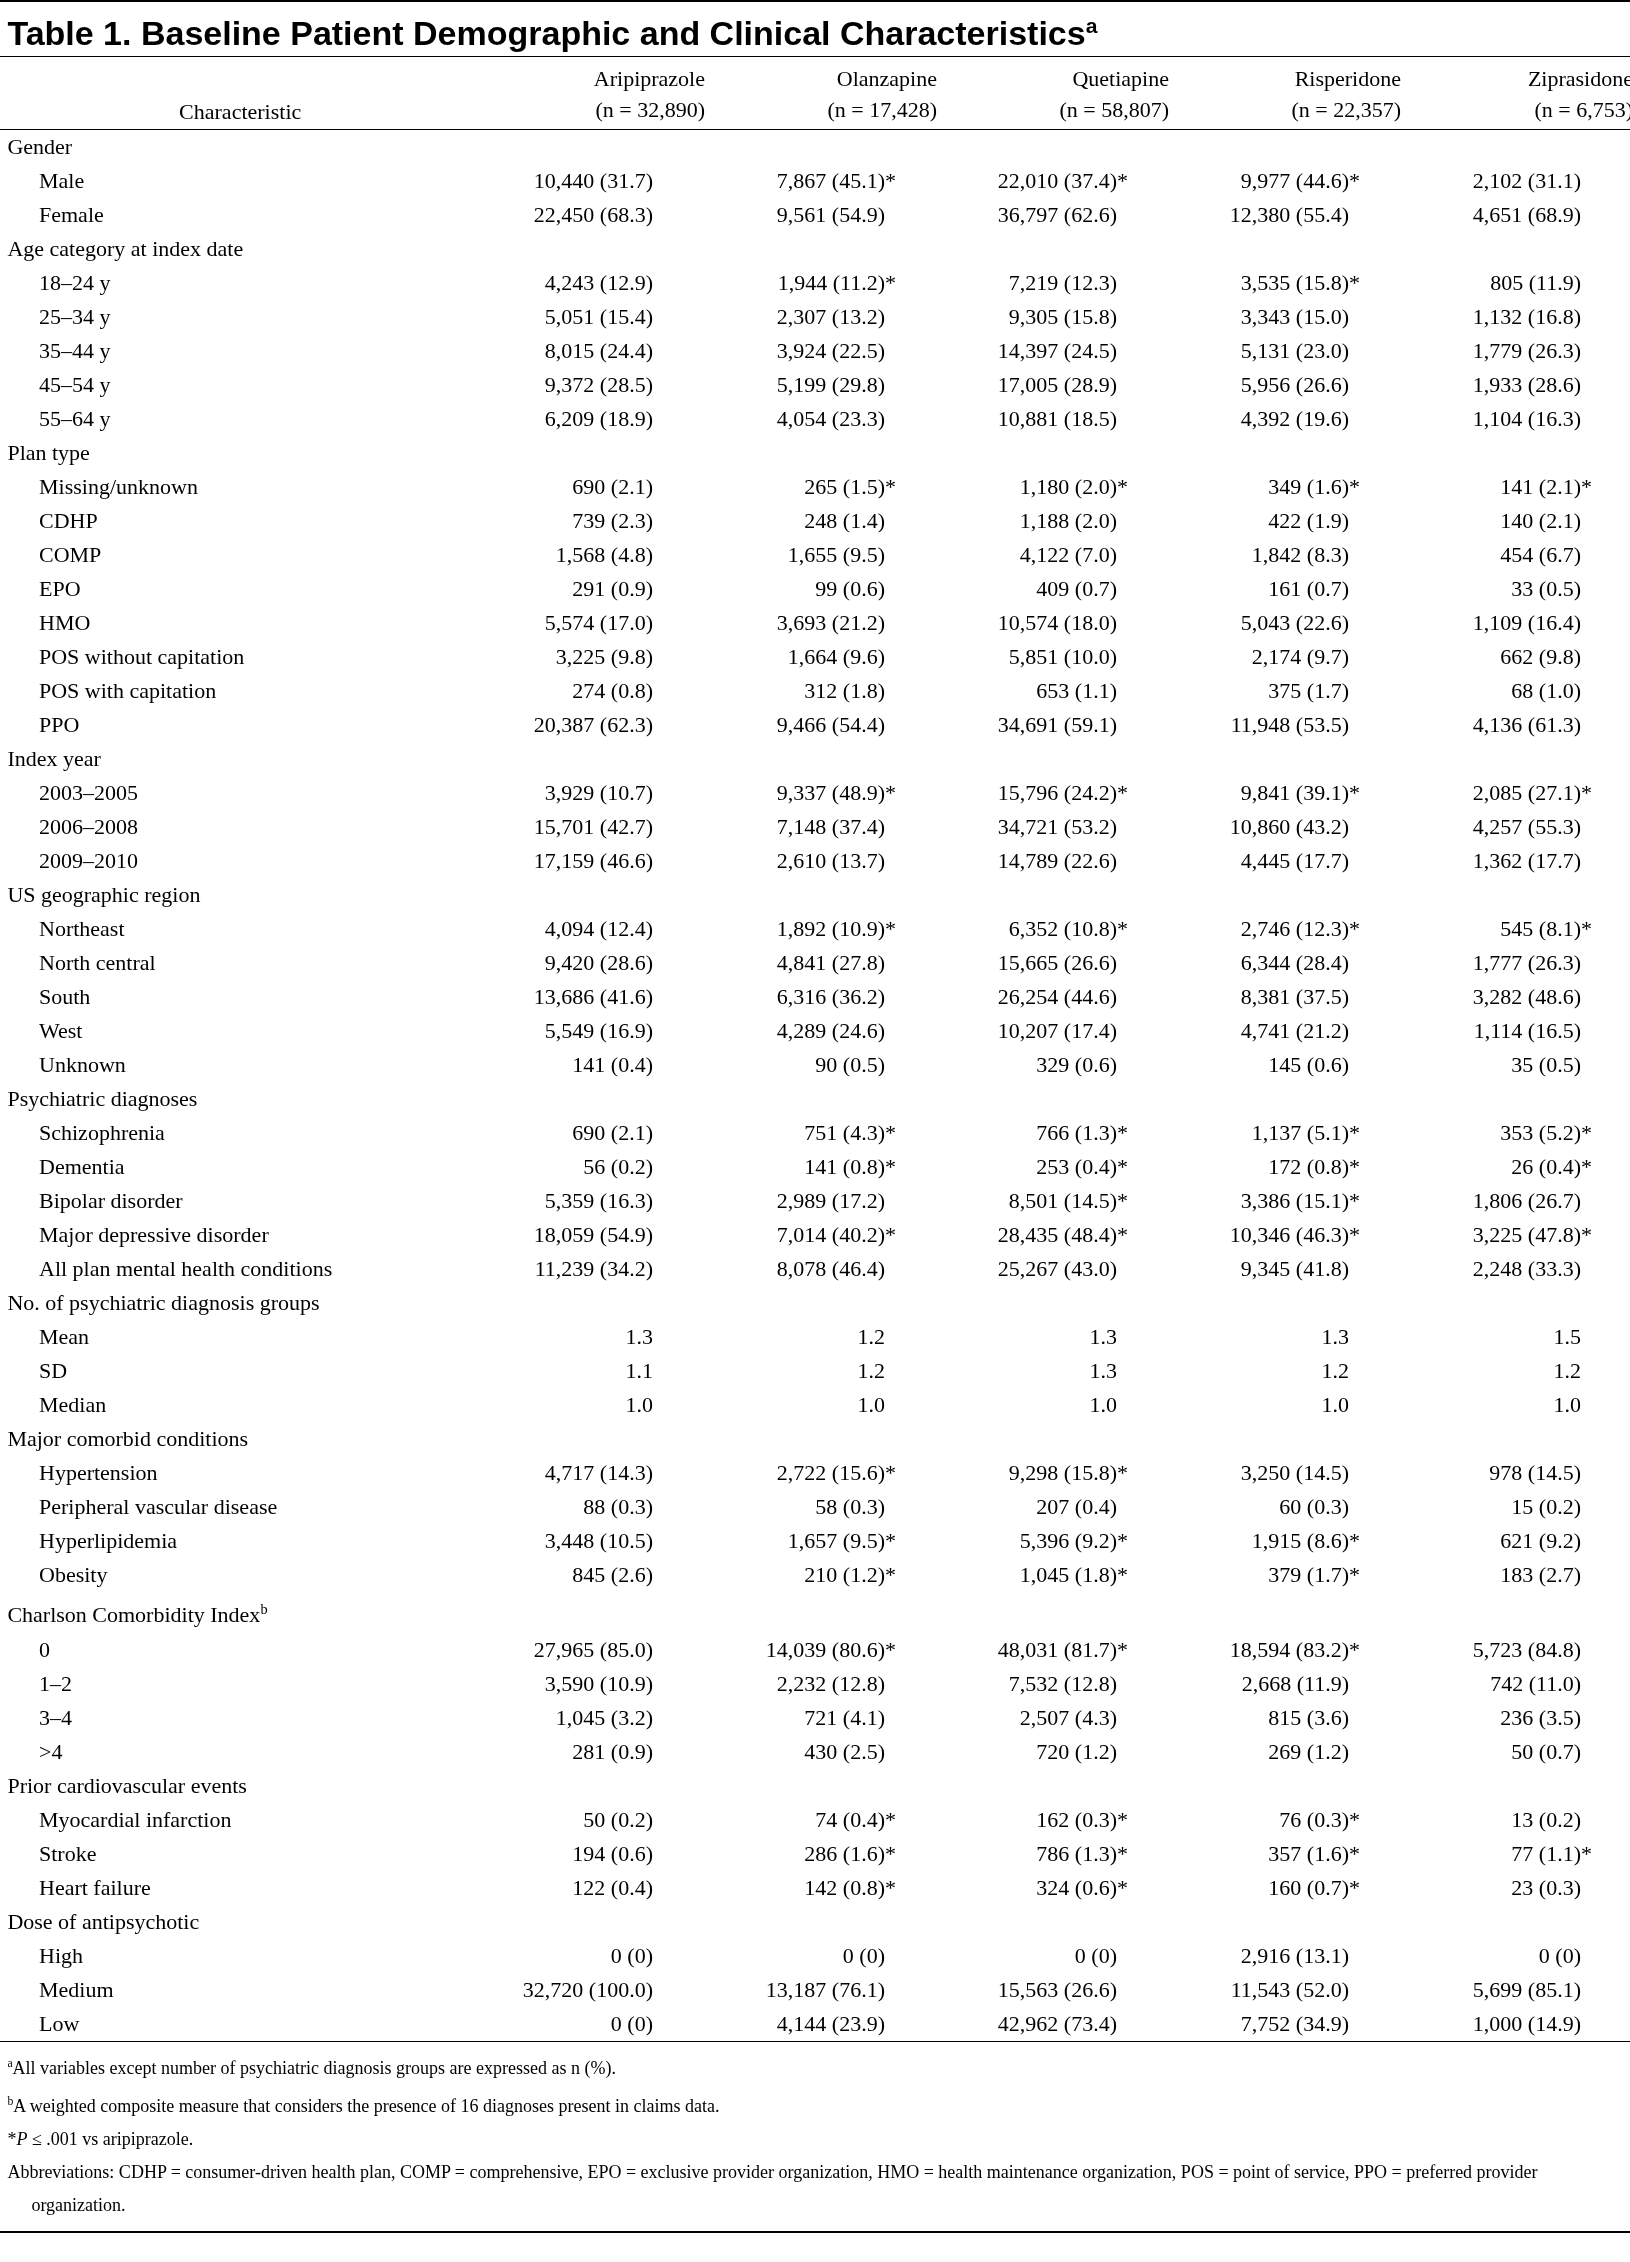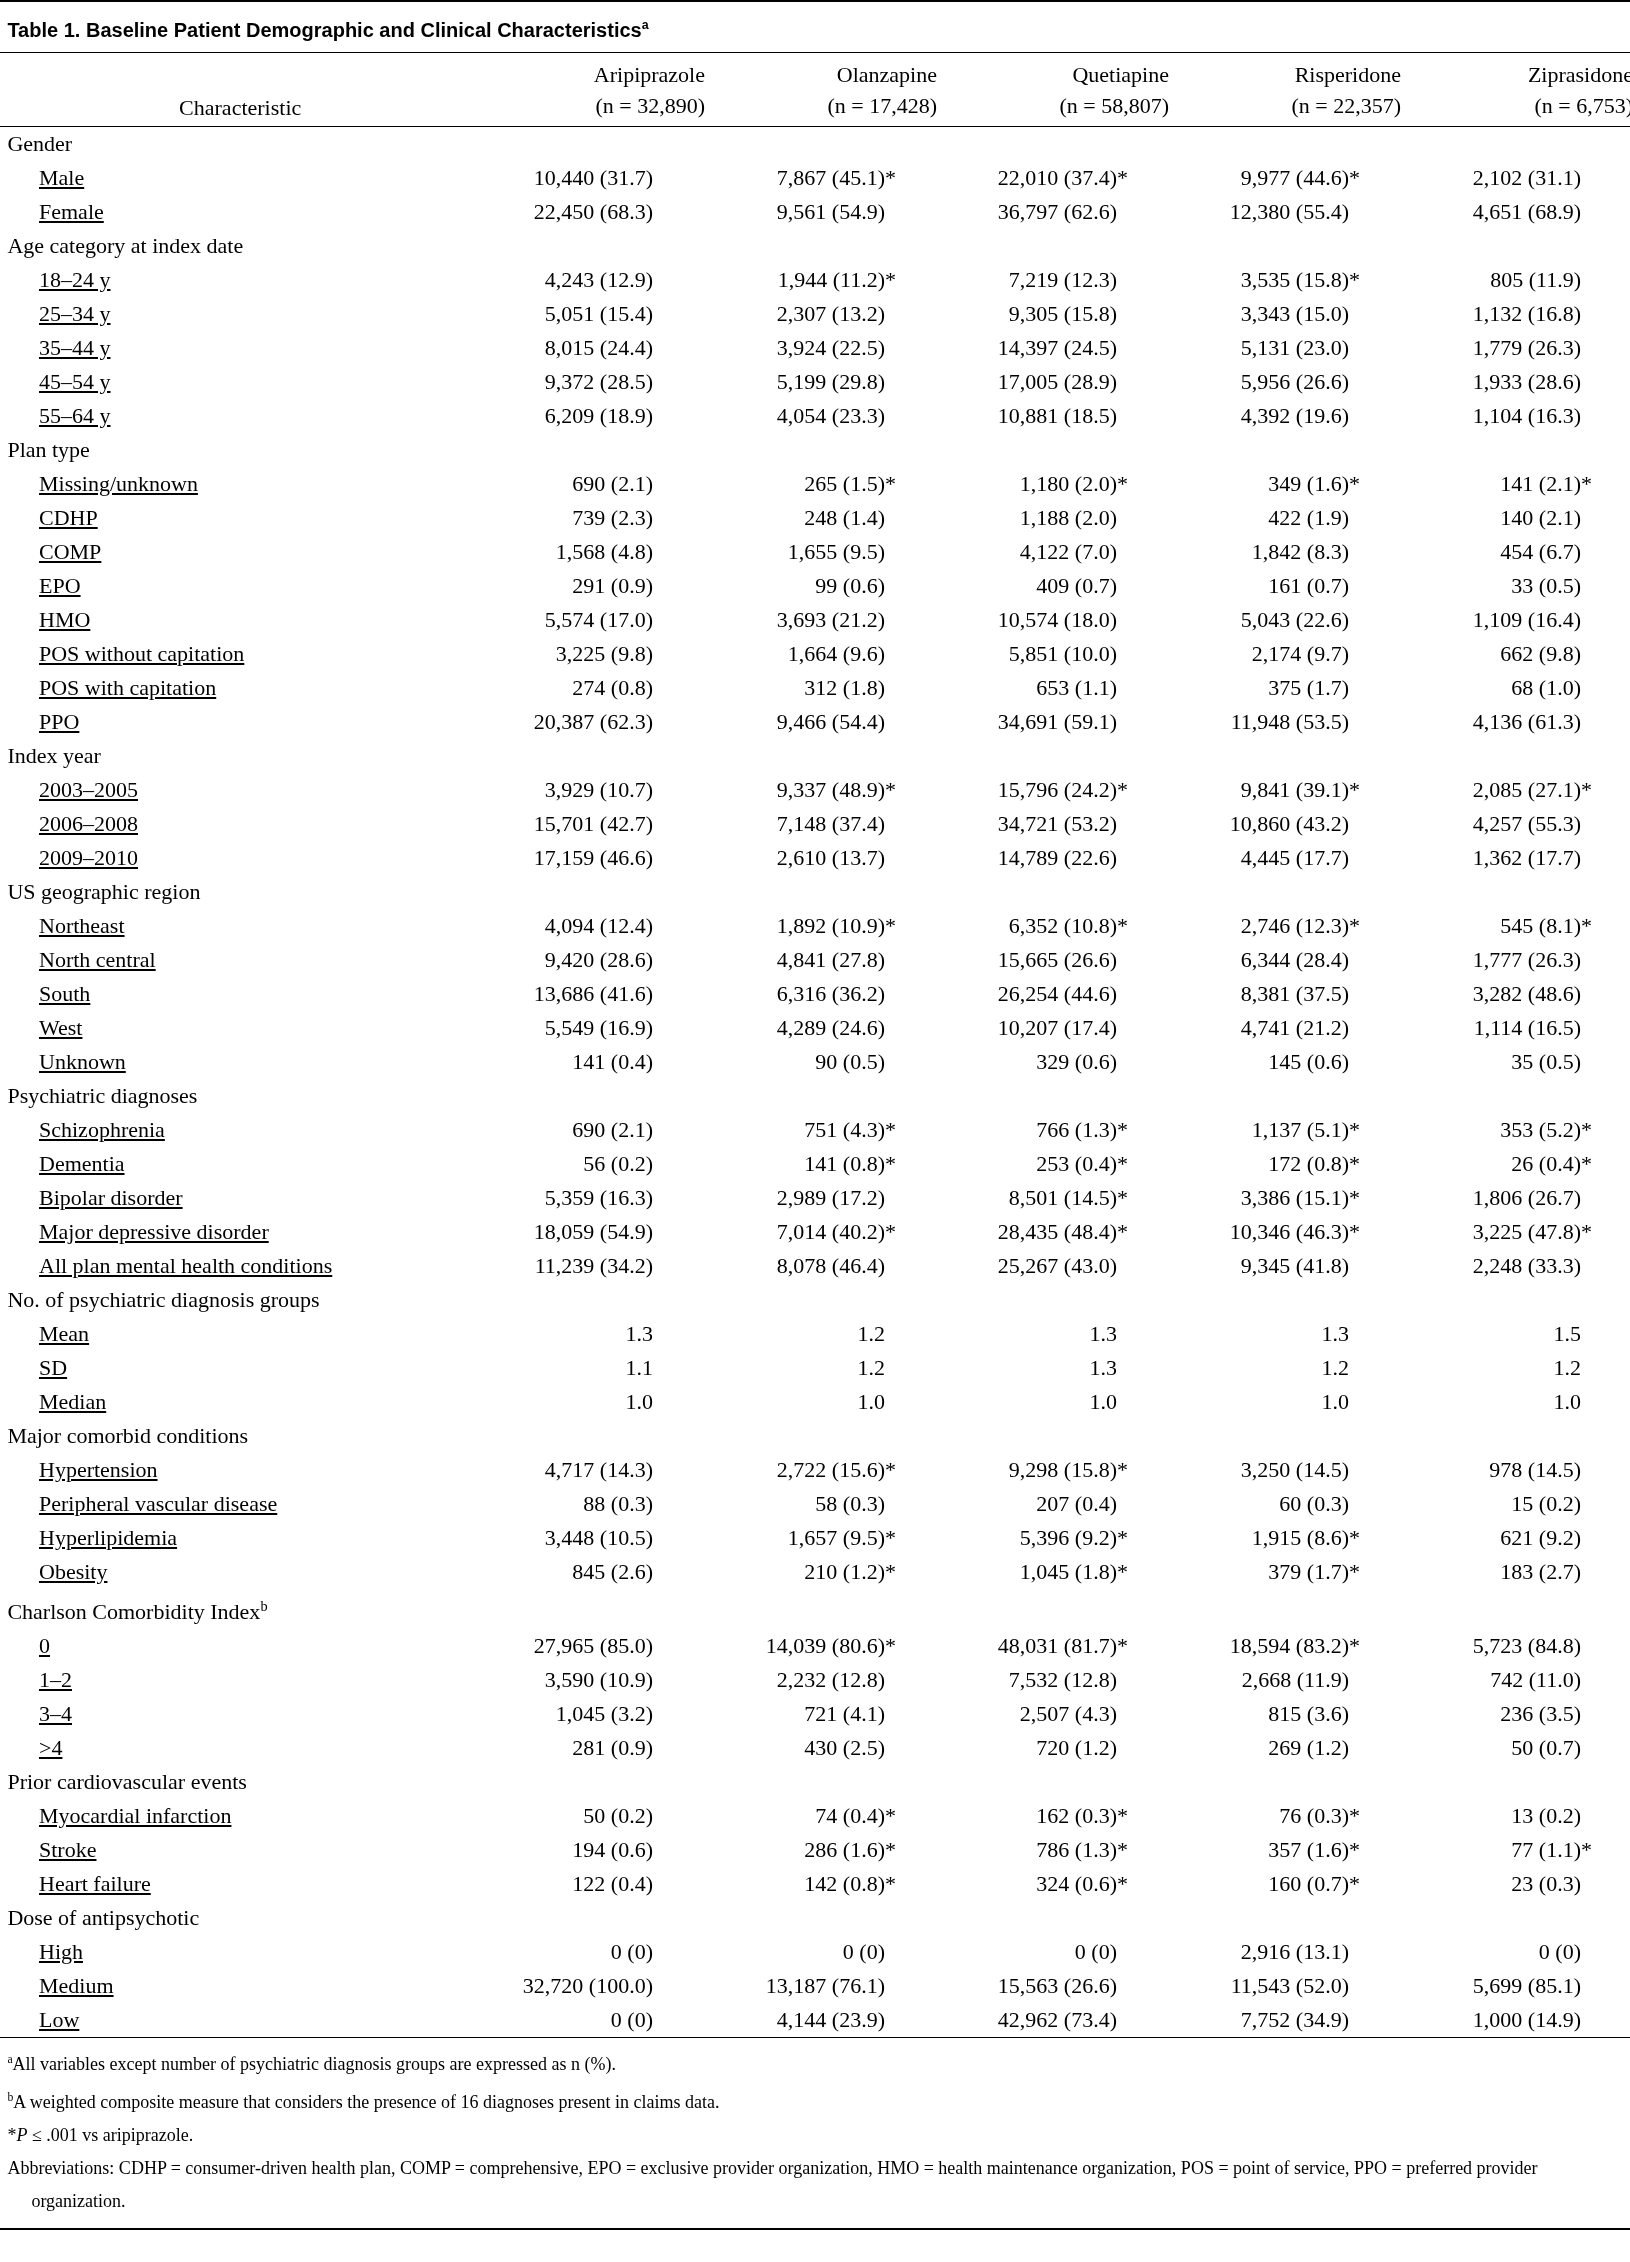--- a/index.html
+++ b/index.html
@@ -12,21 +12,21 @@
   }
   .page {
     width: 1631px;
     border-top: 2.8px solid #000;
     border-bottom: 2.8px solid #000;
     background: #fff;
   }
   .title-bar {
     font-family: "Liberation Sans", sans-serif;
     font-weight: bold;
-    font-size: 20px;
+    font-size: 34px;
     line-height: 31px;
     padding: 8.3px 7.4px 6.5px 7.4px;
     border-bottom: 1.8px solid #000;
   }
   .title-bar sup { font-size: 62%; }
   table {
     width: 100%;
     border-collapse: collapse;
     font-size: 22px;
     table-layout: fixed;
@@ -50,21 +50,21 @@
     white-space: nowrap;
   }
   tbody tr:last-child { border-bottom: 1.8px solid #000; }
   tbody td {
     line-height: 34px;
     padding: 0;
     white-space: nowrap;
   }
   td.section-header { padding-left: 7.4px; }
   td.section-header sup { font-size: 65%; }
-  td.row-label { padding-left: 39px; text-decoration: underline; }
+  td.row-label { padding-left: 39px; }
   td.num {
     text-align: right;
     padding-right: 39px;
   }
   td.num .star {
     display: inline-block;
     width: 13px;
     text-align: left;
   }
   .footnotes {

